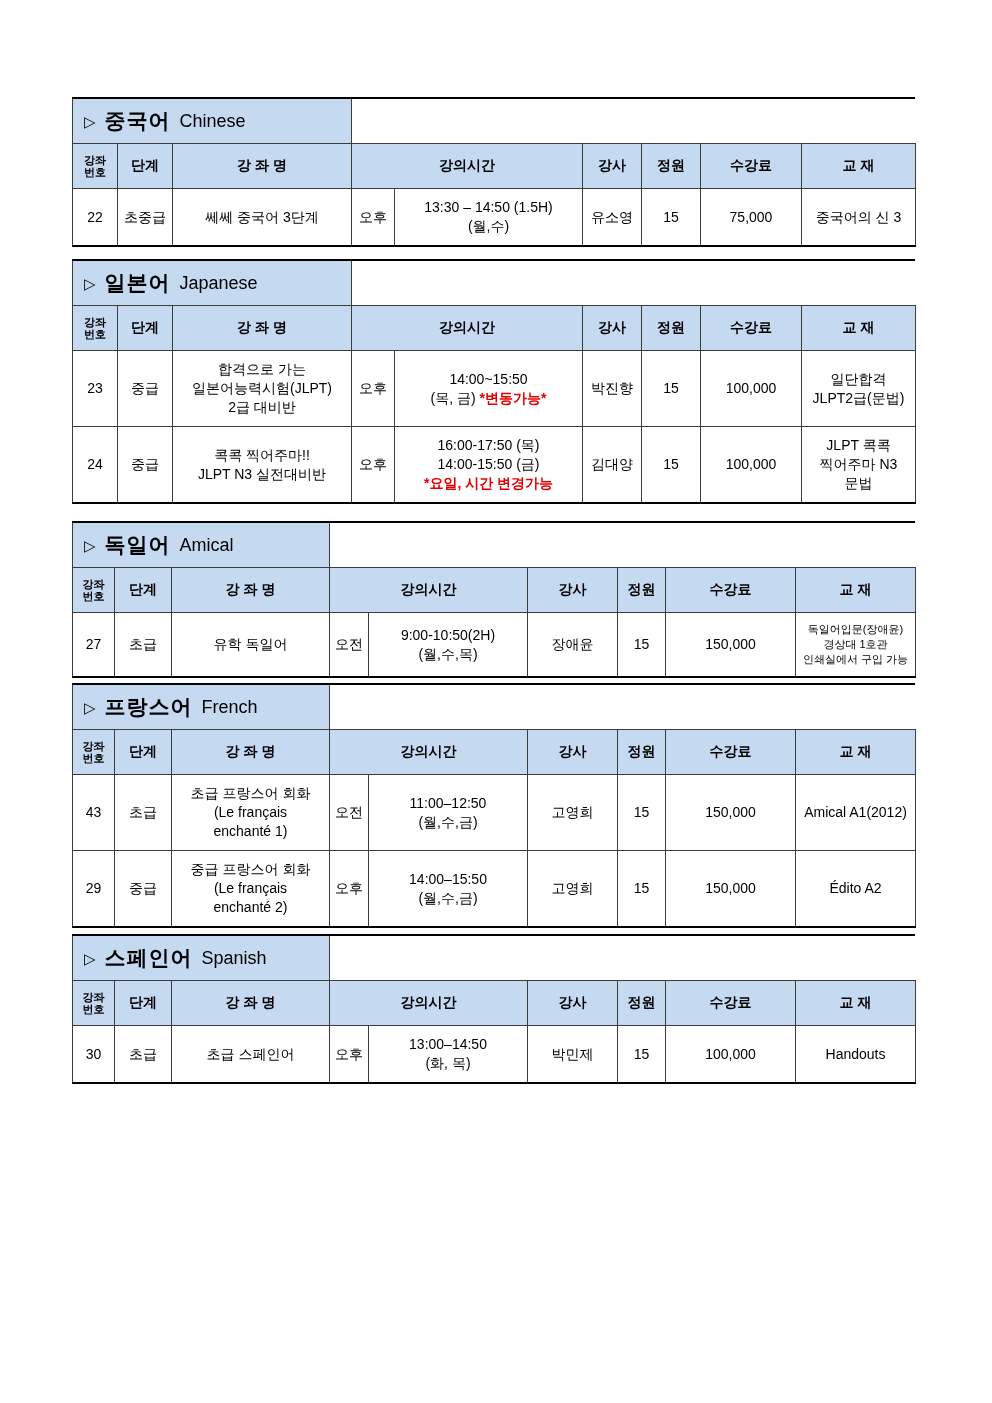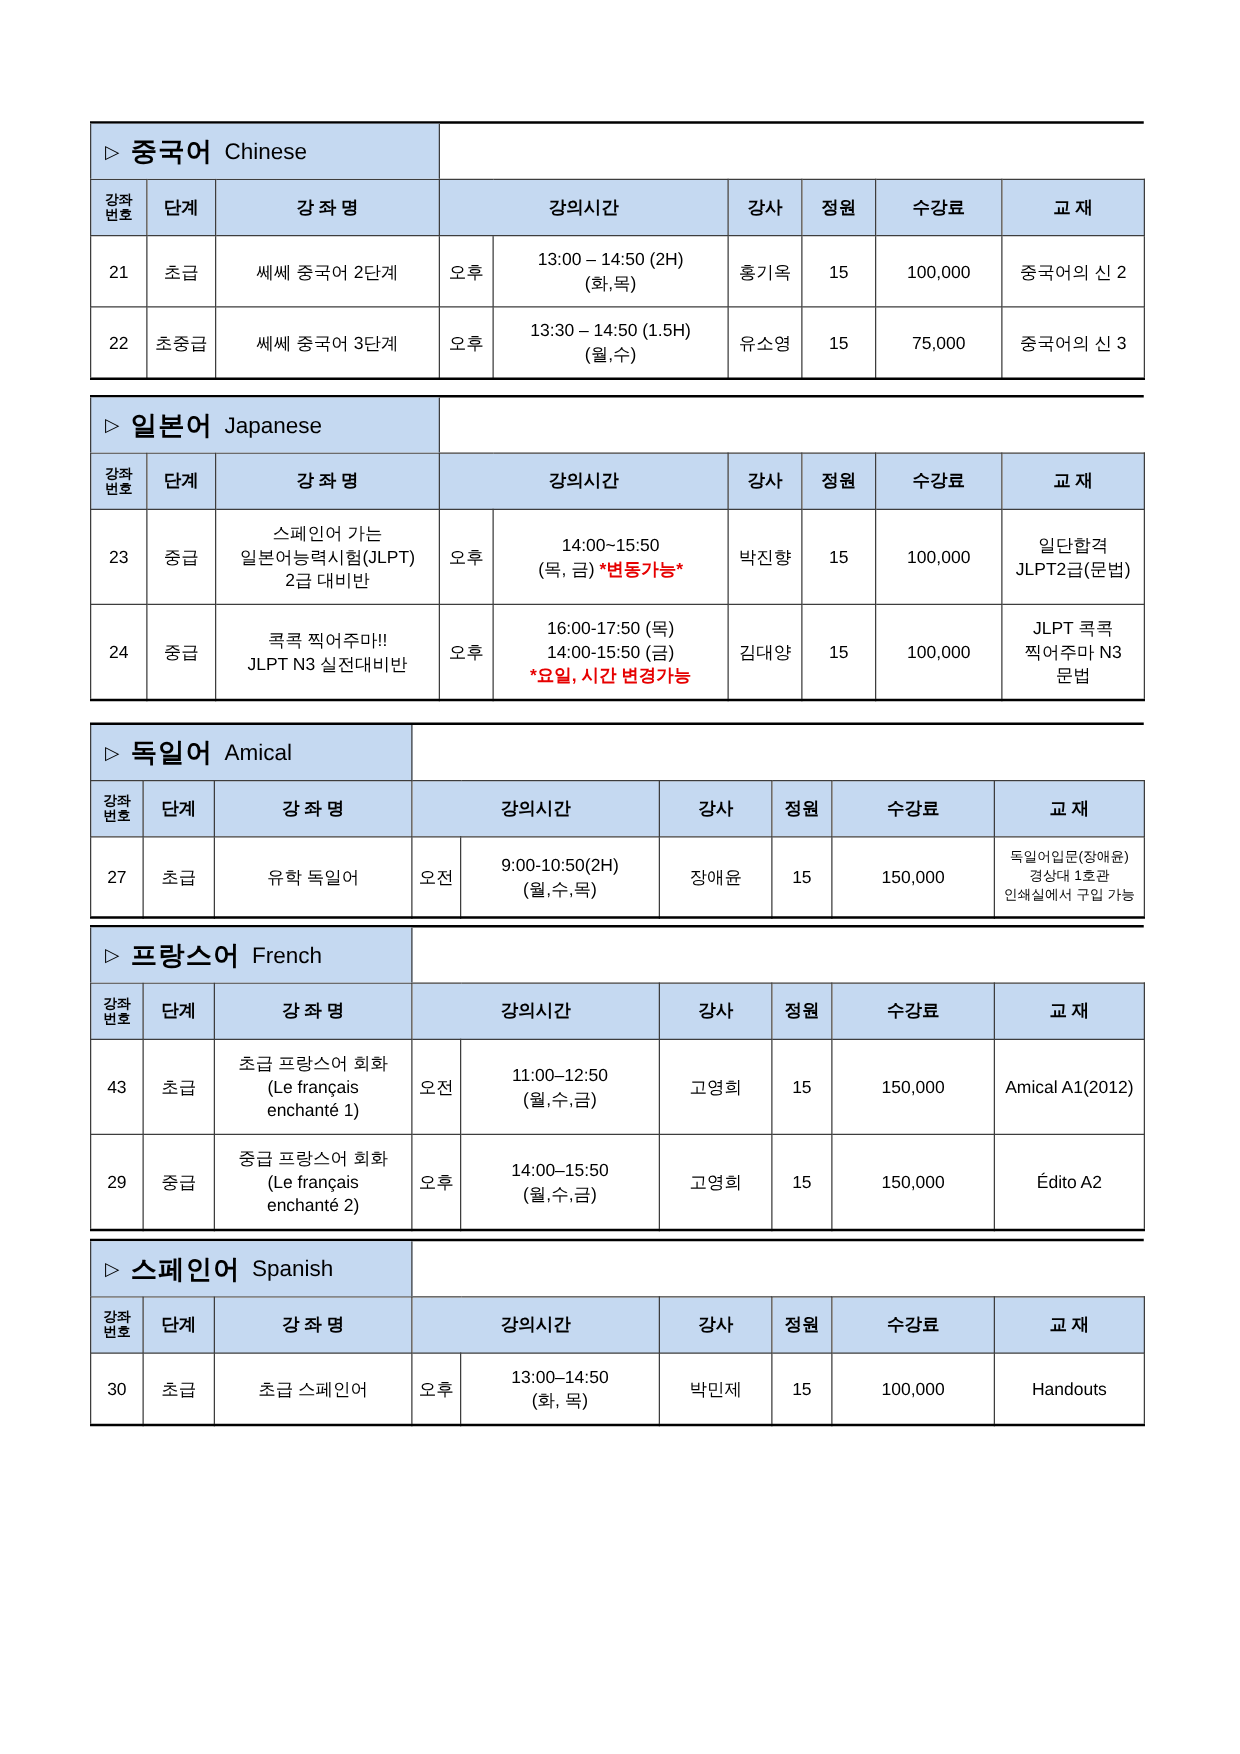--- a/index.html
+++ b/index.html
@@ -89,38 +89,20 @@
             <th>강 좌 명</th>
             <th colspan="2">강의시간</th>
             <th>강사</th>
             <th>정원</th>
             <th>수강료</th>
             <th>교 재</th>
           </tr>
         </thead>
         <tbody>
           <tr>
-            <td>21</td>
-            <td>초급</td>
-            <td>
-              <div class="line">쎄쎄 중국어 2단계</div>
-            </td>
-            <td>오후</td>
-            <td>
-              <div class="line"><span class="seg">13:00 – 14:50 (2H)</span></div>
-              <div class="line"><span class="seg">(화,목)</span></div>
-            </td>
-            <td>홍기옥</td>
-            <td>15</td>
-            <td>100,000</td>
-            <td class="">
-              <div class="line">중국어의 신 2</div>
-            </td>
-          </tr>
-          <tr>
             <td>22</td>
             <td>초중급</td>
             <td>
               <div class="line">쎄쎄 중국어 3단계</div>
             </td>
             <td>오후</td>
             <td>
               <div class="line"><span class="seg">13:30 – 14:50 (1.5H)</span></div>
               <div class="line"><span class="seg">(월,수)</span></div>
             </td>
@@ -168,21 +150,21 @@
             <th>정원</th>
             <th>수강료</th>
             <th>교 재</th>
           </tr>
         </thead>
         <tbody>
           <tr>
             <td>23</td>
             <td>중급</td>
             <td>
-              <div class="line">스페인어 가는</div>
+              <div class="line">합격으로 가는</div>
               <div class="line">일본어능력시험(JLPT)</div>
               <div class="line">2급 대비반</div>
             </td>
             <td>오후</td>
             <td>
               <div class="line"><span class="seg">14:00~15:50</span></div>
               <div class="line"><span class="seg">(목, 금) </span><span class="seg red">*변동가능*</span></div>
             </td>
             <td>박진향</td>
             <td>15</td>

